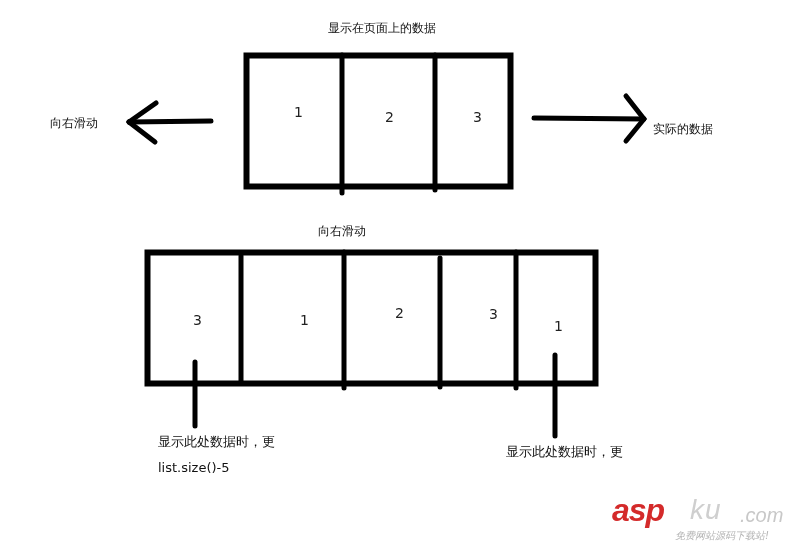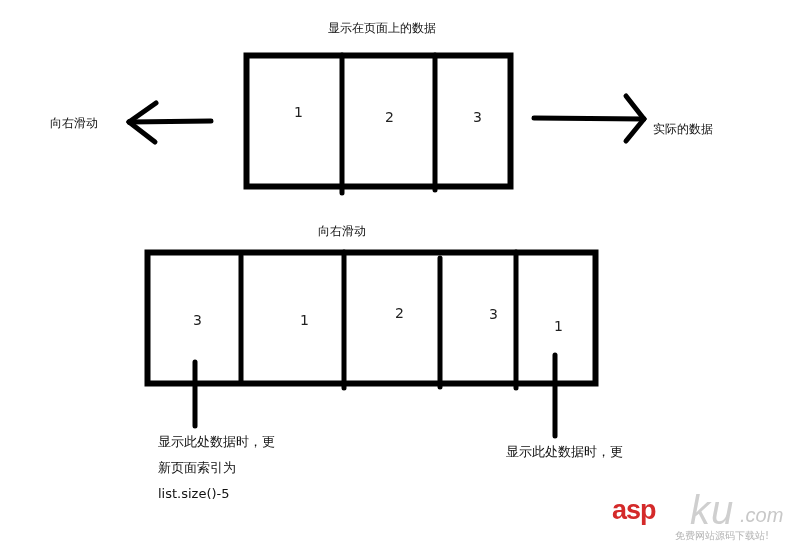--- a/index.html
+++ b/index.html
@@ -46,31 +46,32 @@
       top: 490px;
       width: 172px;
       height: 56px;
     }
     .wm-asp {
       position: absolute;
       left: 0;
       top: 0;
       font-family: "Liberation Sans", sans-serif;
       font-weight: bold;
-      font-size: 27px;
+      font-style: italic;
+      font-size: 32px;
       line-height: 40px;
       color: #d42a2a;
       letter-spacing: -1px;
     }
     .wm-ku {
       position: absolute;
       left: 78px;
       top: 0;
       font-family: "Liberation Sans", sans-serif;
-      font-size: 40px;
+      font-size: 28px;
       line-height: 40px;
       color: #cfcfcf;
       font-style: italic;
       letter-spacing: 1px;
     }
     .wm-com {
       position: absolute;
       left: 128px;
       top: 16px;
       font-family: "Liberation Sans", sans-serif;
@@ -80,20 +81,21 @@
       font-style: italic;
     }
     .wm-tag {
       position: absolute;
       left: 63px;
       top: 40px;
       font-size: 10px;
       line-height: 12px;
       color: #b5b5b5;
       white-space: nowrap;
+      font-style: italic;
     }
   </style>
 </head>
 <body>
 
 <svg class="diagram" width="785" height="549" viewBox="0 0 785 549">
   <g stroke="#000" stroke-linecap="round" fill="none">
 
     <rect x="246.5" y="55.5" width="264" height="131" stroke-width="6"></rect>
     <line x1="342" y1="55" x2="342" y2="193" stroke-width="5"></line>
@@ -133,21 +135,20 @@
 <div class="num" style="left:473px; top:109px;">3</div>
 
 <div class="num" style="left:193px; top:312px;">3</div>
 <div class="num" style="left:300px; top:312px;">1</div>
 <div class="num" style="left:395px; top:305px;">2</div>
 <div class="num" style="left:489px; top:306px;">3</div>
 <div class="num" style="left:554px; top:318px;">1</div>
 
 <div class="note" style="left:158px; top:429px;">
   <div>显示此处数据时，更</div>
-  <div>新页面索引为</div>
   <div>list.size()-5</div>
 </div>
 <div class="note" style="left:506px; top:439px;">
   <div>显示此处数据时，更</div>
 </div>
 
 <div class="watermark">
   <span class="wm-asp">asp</span>
   <span class="wm-ku">ku</span>
   <span class="wm-com">.com</span>

